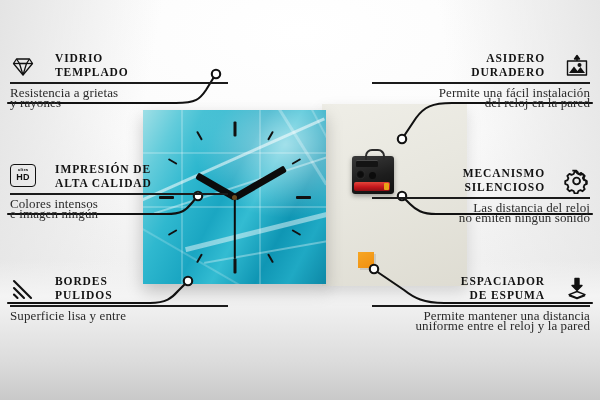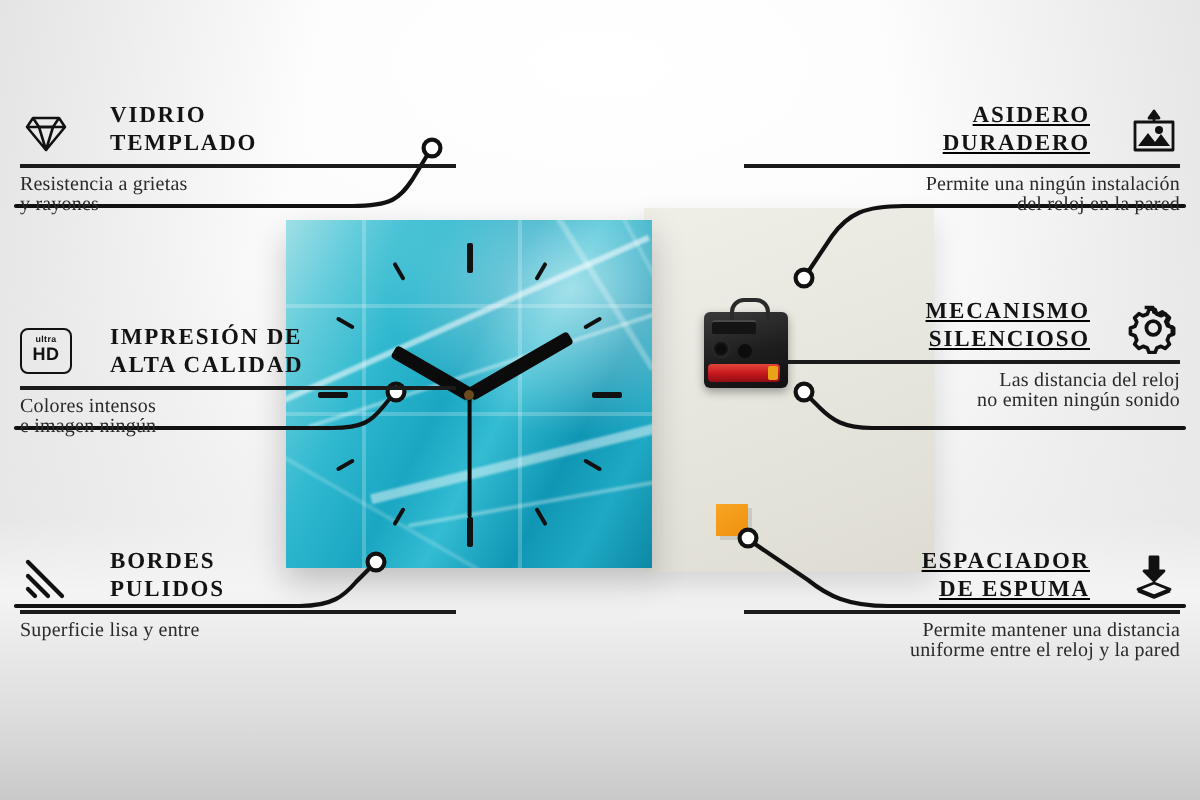--- a/index.html
+++ b/index.html
@@ -104,30 +104,30 @@
     position:absolute;width:5px;height:5px;border-radius:50%;
     background:#6b4a1e;box-shadow:0 0 2px rgba(0,0,0,.6);
   }
 
   
   #connectors{position:absolute;inset:0;pointer-events:none;}
 
   
   .feat{position:absolute;width:218px;}
   .feat .head{display:flex;align-items:center;gap:19px;}
-  .feat.right .head{flex-direction:row-reverse;text-decoration:underline;}
+  .feat.right .head{flex-direction:row-reverse;}
   .feat .ttl{
     font-weight:bold;font-size:11.5px;line-height:13.5px;
     letter-spacing:.9px;color:#131313;text-transform:uppercase;
   }
   .feat.left .ttl{text-align:left;}
   .feat.right .ttl{text-align:right;}
   .feat .rule{height:1.6px;background:#1b1b1b;margin:3px 0 4px 0;}
   .feat .desc{
-    font-size:10px;line-height:10.6px;color:#2a2a2a;letter-spacing:.1px;
+    font-size:13px;line-height:10.6px;color:#2a2a2a;letter-spacing:.1px;
   }
   .feat.right .desc{text-align:right;}
   .ico{flex:0 0 auto;width:26px;height:26px;display:block;}
 
   .hd-badge{
     width:24px;height:21px;border:1.7px solid #111;border-radius:4px;
     display:flex;flex-direction:column;align-items:center;justify-content:center;
     line-height:1;color:#111;font-family:Liberation Sans, sans-serif;
   }
   .hd-badge .u{font-size:4.4px;font-weight:bold;letter-spacing:.2px;margin-bottom:.5px;}
@@ -264,24 +264,24 @@
               <line x1="13" y1="6" x2="13" y2="8"></line>
           <rect x="3.5" y="8" width="19" height="14"></rect>
           <path d="M5 20 L10 13.5 L13.5 18 L16.5 14 L21 20 Z" fill="#111" stroke="none"></path>
           <circle cx="15.5" cy="12" r="2" fill="#111" stroke="none"></circle>
         </g>
           </svg>
       </span>
       <span class="ttl"><span>ASIDERO</span><br><span>DURADERO</span></span>
     </div>
     <div class="rule"></div>
-    <div class="desc"><span>Permite una ningún instalación</span><br><span>del reloj en la pared</span></div>
-  </div>
-
-  <div class="feat right" style="left:372px;top:150px;">
+    <div class="desc"><span>Permite una fácil instalación</span><br><span>del reloj en la pared</span></div>
+  </div>
+
+  <div class="feat right" style="left:372px;top:167px;">
     <div class="head">
       <span class="ico">
         <svg viewBox="0 0 26 26" width="26" height="26">
             <g fill="none" stroke="#111" stroke-width="1.9" stroke-linejoin="round">
           <path d="M10.8 3.4 h4.4 l.6 2.6 2.3 1.0 2.3-1.3 3.1 3.1 -1.3 2.3 1.0 2.3 2.6 .6 v4.4" transform="translate(-1.6,-0.4) scale(0.92)"></path>
           <path d="M13 4.2 l1.6 .2 .9 2.4 2.2 .9 2.2-1.1 2.2 2.2 -1.1 2.2 .9 2.2 2.4 .9 0 3.1 -2.4 .9 -.9 2.2 1.1 2.2 -2.2 2.2 -2.2-1.1 -2.2 .9 -.9 2.4 -3.1 0 -.9-2.4 -2.2-.9 -2.2 1.1 -2.2-2.2 1.1-2.2 -.9-2.2 -2.4-.9 0-3.1 2.4-.9 .9-2.2 -1.1-2.2 2.2-2.2 2.2 1.1 2.2-.9 .9-2.4 z" transform="translate(-0.5,-0.5) scale(0.96)"></path>
           <circle cx="12.6" cy="13" r="3.4"></circle>
         </g>
           </svg>
       </span>

